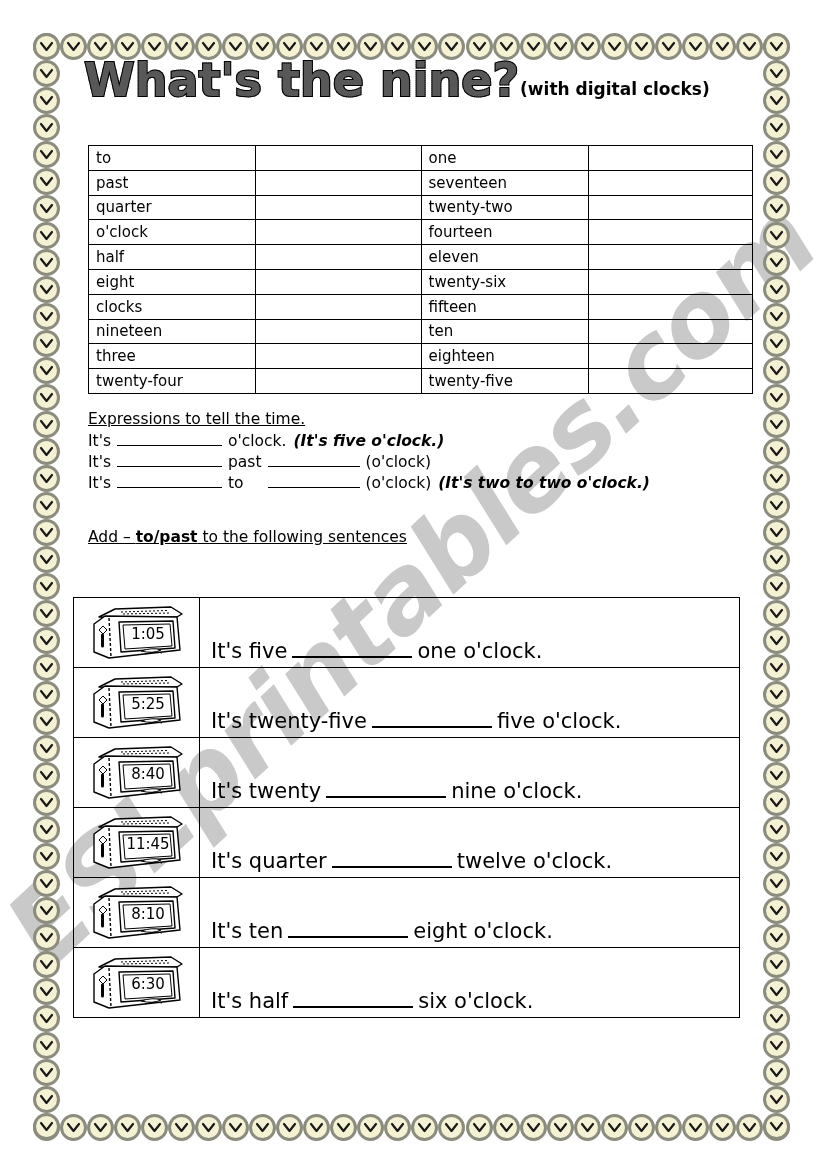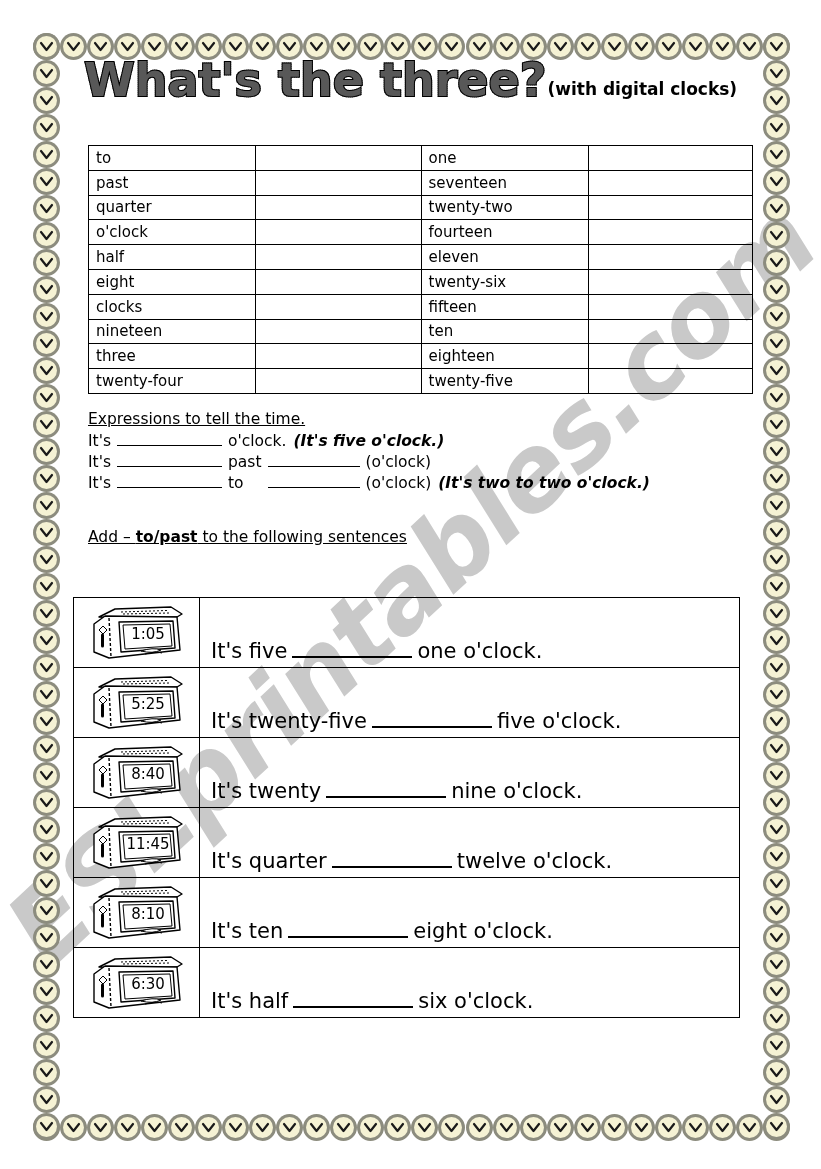--- a/index.html
+++ b/index.html
@@ -1198,21 +1198,21 @@
       <div class="bclock">
         <div class="rim" style="background:#8c8c7e"></div>
         <div class="face" style="background:#f5f2d4"></div>
         <svg class="hands" viewBox="0 0 27 27">
           <path d="M8 10 L13.5 17 L19 10" fill="none" stroke="#1a1a1a" stroke-width="2.2" stroke-linecap="round" stroke-linejoin="round"></path>
         </svg>
       </div>
     </div>
 
   <div id="title-row">
-    <div id="title-main">What's the three?</div>
+    <div id="title-main">What's the nine?</div>
     <div id="title-sub">(with digital clocks)</div>
   </div>
 
 
   <table id="vocab-table">
     <tbody id="vocab-body">
         <tr>
           <td class="c1">to</td>
           <td class="c2"></td>
           <td class="c3">one</td>

